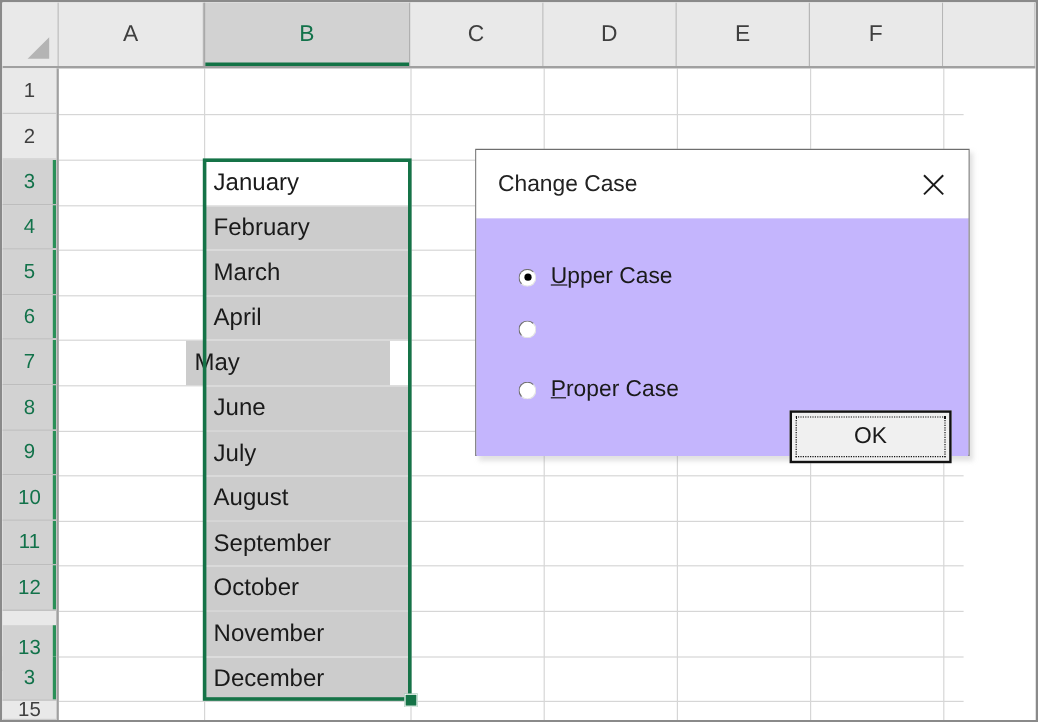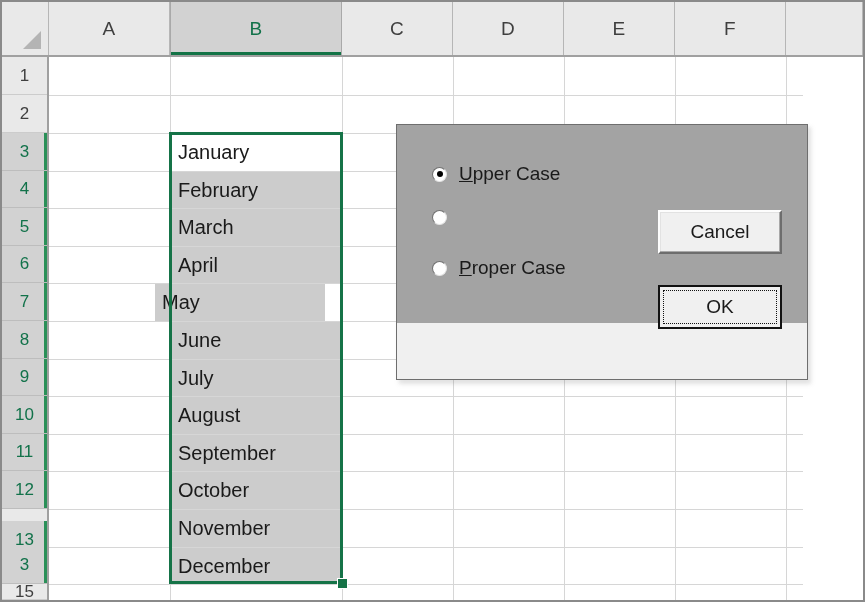--- a/index.html
+++ b/index.html
@@ -177,21 +177,21 @@
     right: 14px; top: 14px;
     width: 30px; height: 30px;
     display: flex;
     align-items: center;
     justify-content: center;
     cursor: pointer;
   }
   .dlg-body {
     position: relative;
     height: 198px;
-    background: #a3a3a3;
+    background: #c4b5fd;
     text-align: center;
   }
 
   
   .radio-row {
     position: absolute;
     left: 35px;
     display: flex;
     align-items: center;
     cursor: pointer;
@@ -238,21 +238,21 @@
     left: 261px; top: 85px;
     width: 124px; height: 44px;
     border-top: 2px solid #fdfdfd;
     border-left: 2px solid #fdfdfd;
     border-right: 2px solid #6d6d6d;
     border-bottom: 2px solid #6d6d6d;
     box-shadow: inset -1px -1px 0 0 #a8a8a8, inset 1px 1px 0 0 #e2e2e2;
   }
   .btn-ok {
     left: 261px; top: 160px;
-    width: 124px; height: 44px;
+    width: 135px; height: 44px;
     border: 2px solid #121212;
     padding: 3px;
   }
   .btn-ok-inner {
     width: 100%; height: 100%;
     border: 1px dotted #111111;
     display: flex;
     align-items: center;
     justify-content: center;
     background: #f0f0f0;
@@ -337,40 +337,46 @@
           <div class="row-head selected" style="top: 414px; height: 38px;">12</div>
           <div class="row-head selected" style="top: 464px; height: 38px;">13</div>
           <div class="row-head selected" style="top: 490px; height: 37px;">3</div>
           <div class="row-head" style="top: 527px; height: 16px;">15</div>
         </div>
     </div>
   </div>
 
   <div class="dlg-shadow"></div>
   <div class="dialog">
+    <div class="dlg-titlebar">
+      <div class="dlg-title">Change Case</div>
+      <div class="dlg-close">
+        <svg width="22" height="22" viewBox="0 0 22 22" aria-hidden="true">
+          <line x1="3" y1="3" x2="19" y2="19" stroke="#1a1a1a" stroke-width="1.6"></line>
+          <line x1="19" y1="3" x2="3" y2="19" stroke="#1a1a1a" stroke-width="1.6"></line>
+        </svg>
+      </div>
+    </div>
     <div class="dlg-body">
       <div id="radio-group">
           <div class="radio-row" style="top: 38px;">
             <div class="radio">
               <div class="dot"></div>
             </div>
             <div class="radio-label"><u>U</u>pper Case</div>
           </div>
           <div class="radio-row" style="top: 85px;">
             <div class="radio"></div>
           </div>
           <div class="radio-row" style="top: 132px;">
             <div class="radio"></div>
             <div class="radio-label"><u>P</u>roper Case</div>
           </div>
         </div>
 
-      <div class="btn btn-cancel">
-        <span>Cancel</span>
-      </div>
 
       <div class="btn btn-ok">
         <div class="btn-ok-inner">
           <span>OK</span>
         </div>
       </div>
     </div>
   </div>
 </div>
 

